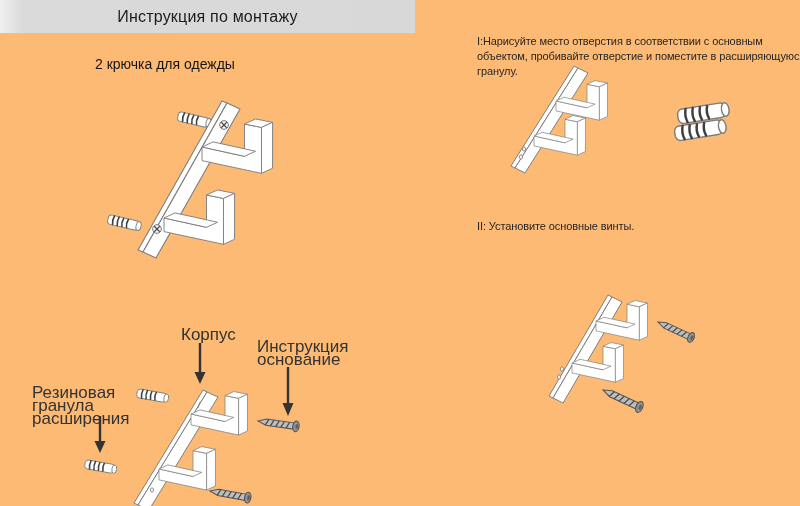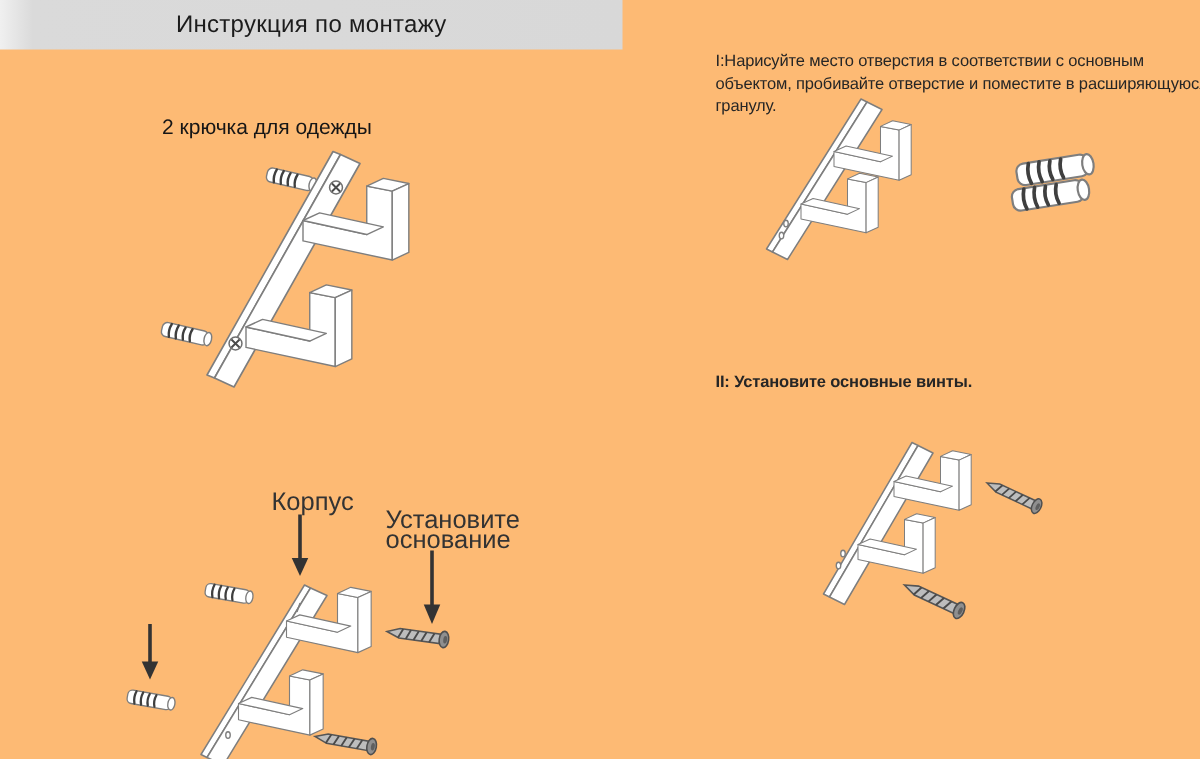--- a/index.html
+++ b/index.html
@@ -7,24 +7,24 @@
     position:relative; width:800px; height:506px; background:#fdba74;
     font-family:"Liberation Sans","DejaVu Sans",sans-serif; overflow:hidden;
     color:#262626;
   }
   .header-bar {
     position:absolute; left:0; top:0; width:415px; height:33px;
     background:linear-gradient(90deg,#f0f0f0 0px,#dadada 22px,#d8d8d8 100%);
     display:flex; align-items:center; justify-content:center;
   }
   .header-title { font-size:16px; color:#1c1c1c; letter-spacing:0.2px; }
-  .subtitle { position:absolute; left:108px; top:56px; font-size:14px; color:#161616;margin-top:20px; }
+  .subtitle { position:absolute; left:95px; top:56px; font-size:14px; color:#161616; }
   .step-text { position:absolute; font-size:11px; line-height:15px; color:#262626; letter-spacing:-0.1px; }
   #step1 { left:477px; top:34px; width:336px; }
-  #step2 { left:477px; top:248px; width:300px;font-weight:bold; }
+  #step2 { left:477px; top:219px; width:300px; }
   .part-label { position:absolute; font-size:17px; line-height:13px; color:#333; }
   #label-body { left:181px; top:328px; }
   #label-fixed-base { left:257px; top:340px; width:84px; }
   #label-rubber { left:32px; top:386px; width:112px; }
   .drawing, .arrow { position:absolute; }
 </style>
 </head>
 <body>
 
 <div class="page">
@@ -113,21 +113,22 @@
     </g>
     <use href="#hook-shape" transform="translate(131,42) scale(0.68)"></use>
     <use href="#hook-shape" transform="translate(99,97) scale(0.68)"></use>
     <use href="#dowel-shape" transform="translate(77,21) rotate(10) scale(0.9)"></use>
     <use href="#dowel-shape" transform="translate(25,92) rotate(10) scale(0.9)"></use>
     <use href="#screw-shape" transform="translate(198,49) rotate(8) scale(1.05)"></use>
     <use href="#screw-shape" transform="translate(150,119) rotate(10) scale(1.05)"></use>
   </svg>
 
   <div class="part-label" id="label-body">Корпус</div>
-  <div class="part-label" id="label-fixed-base">Установите основание</div>
+  <div class="part-label" id="label-fixed-base">Инструкция основание</div>
+  <div class="part-label" id="label-rubber">Резиновая гранула расширения</div>
 
   <svg class="arrow" style="left:192px;top:342px" width="16" height="44">
     <line x1="8" y1="1" x2="8" y2="31" stroke="#333" stroke-width="2.4"></line>
     <polygon points="2.5,30 13.5,30 8,42" fill="#333"></polygon>
   </svg>
   <svg class="arrow" style="left:280px;top:366px" width="16" height="52">
     <line x1="8" y1="1" x2="8" y2="38" stroke="#333" stroke-width="2.4"></line>
     <polygon points="2.5,37 13.5,37 8,50" fill="#333"></polygon>
   </svg>
   <svg class="arrow" style="left:92px;top:415px" width="16" height="40">

